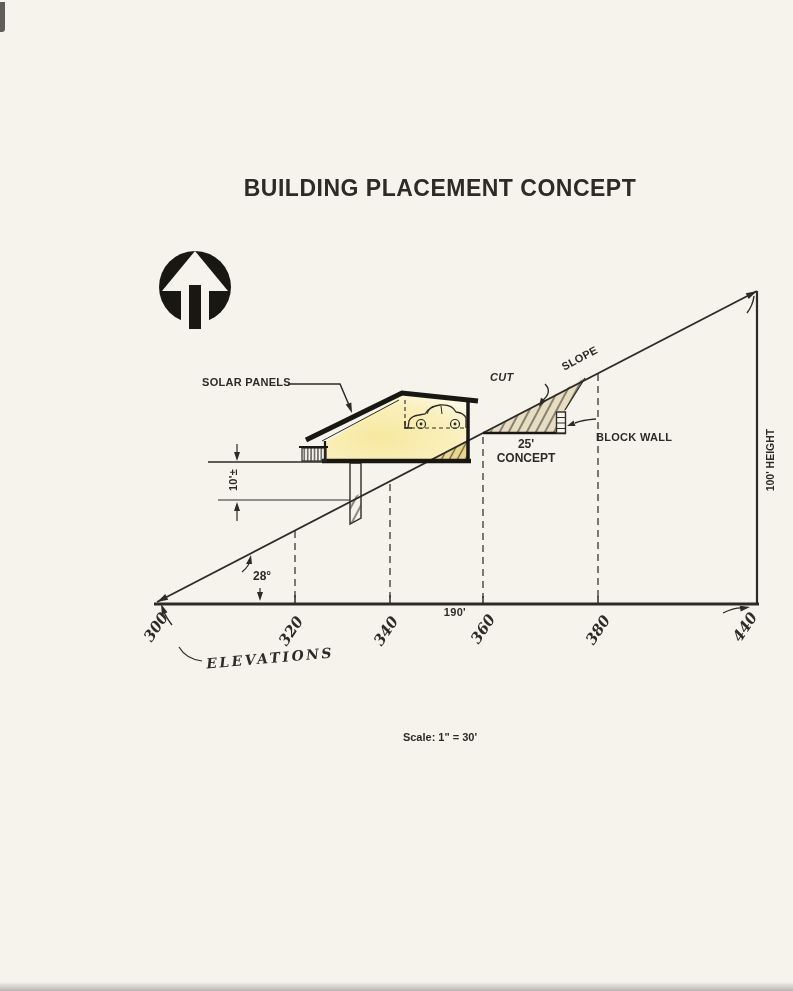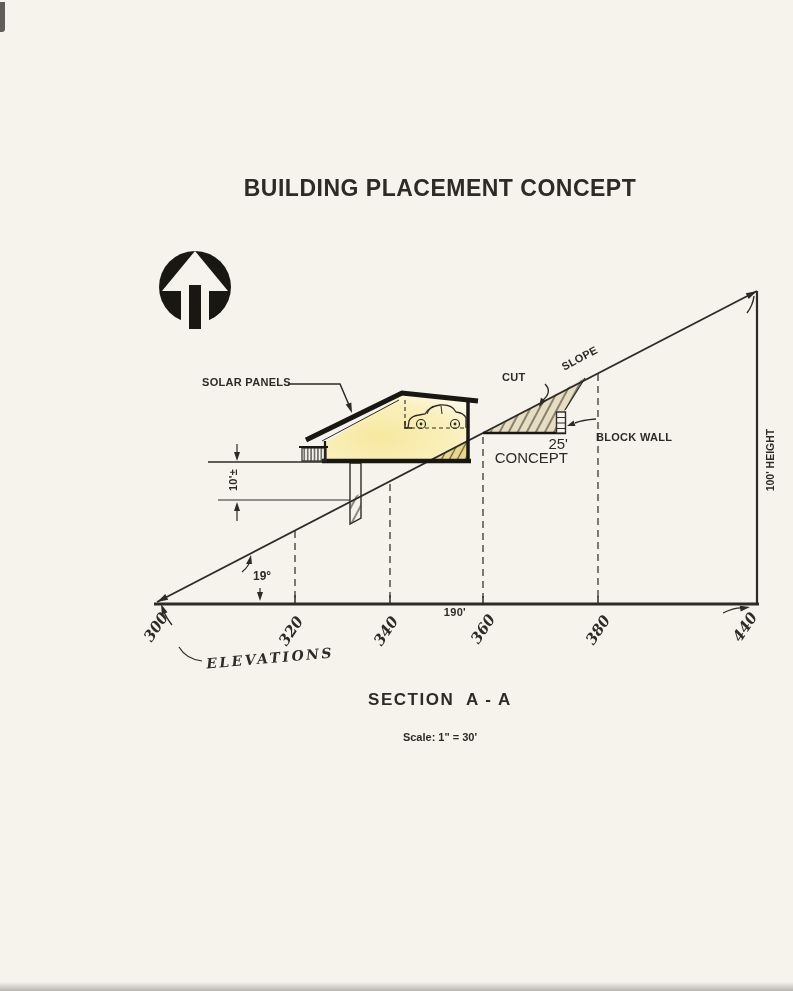--- a/index.html
+++ b/index.html
@@ -8,21 +8,21 @@
   .lbl{position:absolute;color:#2e2b26;white-space:pre;}
   .title{font-size:23px;font-weight:bold;letter-spacing:.5px;text-align:center;}
   .sec{font-size:17px;font-weight:bold;letter-spacing:1.5px;text-align:center;}
   .scale{font-size:11px;font-weight:bold;text-align:center;}
   .small{font-size:11px;font-weight:bold;letter-spacing:.3px;}
   .rot-slope{transform:rotate(-28deg);transform-origin:center;font-weight:bold;}
   .rot90{transform:rotate(-90deg);transform-origin:center;text-align:center;}
   .hand{font-family:"DejaVu Serif",serif;font-style:italic;font-weight:bold;}
   .elev{position:absolute;width:36px;height:18px;text-align:center;font-size:15px;transform:rotate(-56deg);transform-origin:center;color:#2e2b26;}
   .elevcap{font-size:14px;letter-spacing:2.5px;transform:rotate(-5deg);}
-  .drv{position:absolute;width:84px;text-align:right;font-size:15px;font-weight:normal;line-height:14px;}
+  .drv{position:absolute;width:84px;text-align:center;font-size:12px;font-weight:bold;line-height:14px;}
   svg{position:absolute;left:0;top:0;}
   .edge-top{position:absolute;left:0;top:2px;width:5px;height:30px;background:#3a3834;border-radius:0 0 3px 0;opacity:.8;}
   .edge-bottom{position:absolute;left:0;bottom:0;width:793px;height:9px;background:linear-gradient(#f5f3ec,#b7b5af);}
 </style>
 </head>
 <body>
 
 <div class="page">
 
   <div class="edge-top"></div>
@@ -166,39 +166,38 @@
       <polygon points="750,607 740.7,611.6 739.7,605.8" fill="#2e2b26"></polygon>
     </g>
     <g>
       <path d="M202,661 Q186,659 179,647" fill="none" stroke="#2e2b26" stroke-width="1.2"></path>
     </g>
   </svg>
 
   <div class="lbl title" style="left:140px;top:175px;width:600px;">BUILDING PLACEMENT CONCEPT</div>
 
   <div class="lbl small" style="left:202px;top:376px;text-align:right;">SOLAR PANELS</div>
-  <div class="lbl small" style="left:502px;top:371px;">CUT</div>
+  <div class="lbl small" style="left:490px;top:371px;font-style:italic;">CUT</div>
   <div class="lbl small rot-slope" style="left:560px;top:352px;">SLOPE</div>
   <div class="lbl small" style="left:596px;top:409px;margin-top:22px;">BLOCK WALL</div>
 
   <div class="drv" style="left:484px;top:437px;">
     <div>25'</div>
     <div>CONCEPT</div>
   </div>
 
   <div class="lbl small rot90" style="left:206px;top:474px;width:54px;">10'±</div>
-  <div class="lbl" style="left:253px;top:569px;font-size:12px;font-weight:bold;">19°</div>
+  <div class="lbl" style="left:253px;top:569px;font-size:12px;font-weight:bold;">28°</div>
   <div class="lbl small" style="left:426px;top:606px;width:40px;text-align:right;">190'</div>
   <div class="lbl rot90" style="left:730px;top:454px;width:80px;font-size:10.5px;font-weight:bold;">100' HEIGHT</div>
 
   <div class="elev hand" style="left:138px;top:618px;">300</div>
   <div class="elev hand" style="left:273px;top:622px;">320</div>
   <div class="elev hand" style="left:368px;top:622px;">340</div>
   <div class="elev hand" style="left:465px;top:620px;">360</div>
   <div class="elev hand" style="left:580px;top:621px;">380</div>
   <div class="elev hand" style="left:727px;top:618px;">440</div>
 
   <div class="lbl hand elevcap" style="left:206px;top:650px;">ELEVATIONS</div>
 
-  <div class="lbl sec" style="left:140px;top:690px;width:600px;">SECTION  A - A</div>
   <div class="lbl scale" style="left:140px;top:731px;width:600px;">Scale: 1" = 30'</div>
 
 </div>
 
 </body></html>

